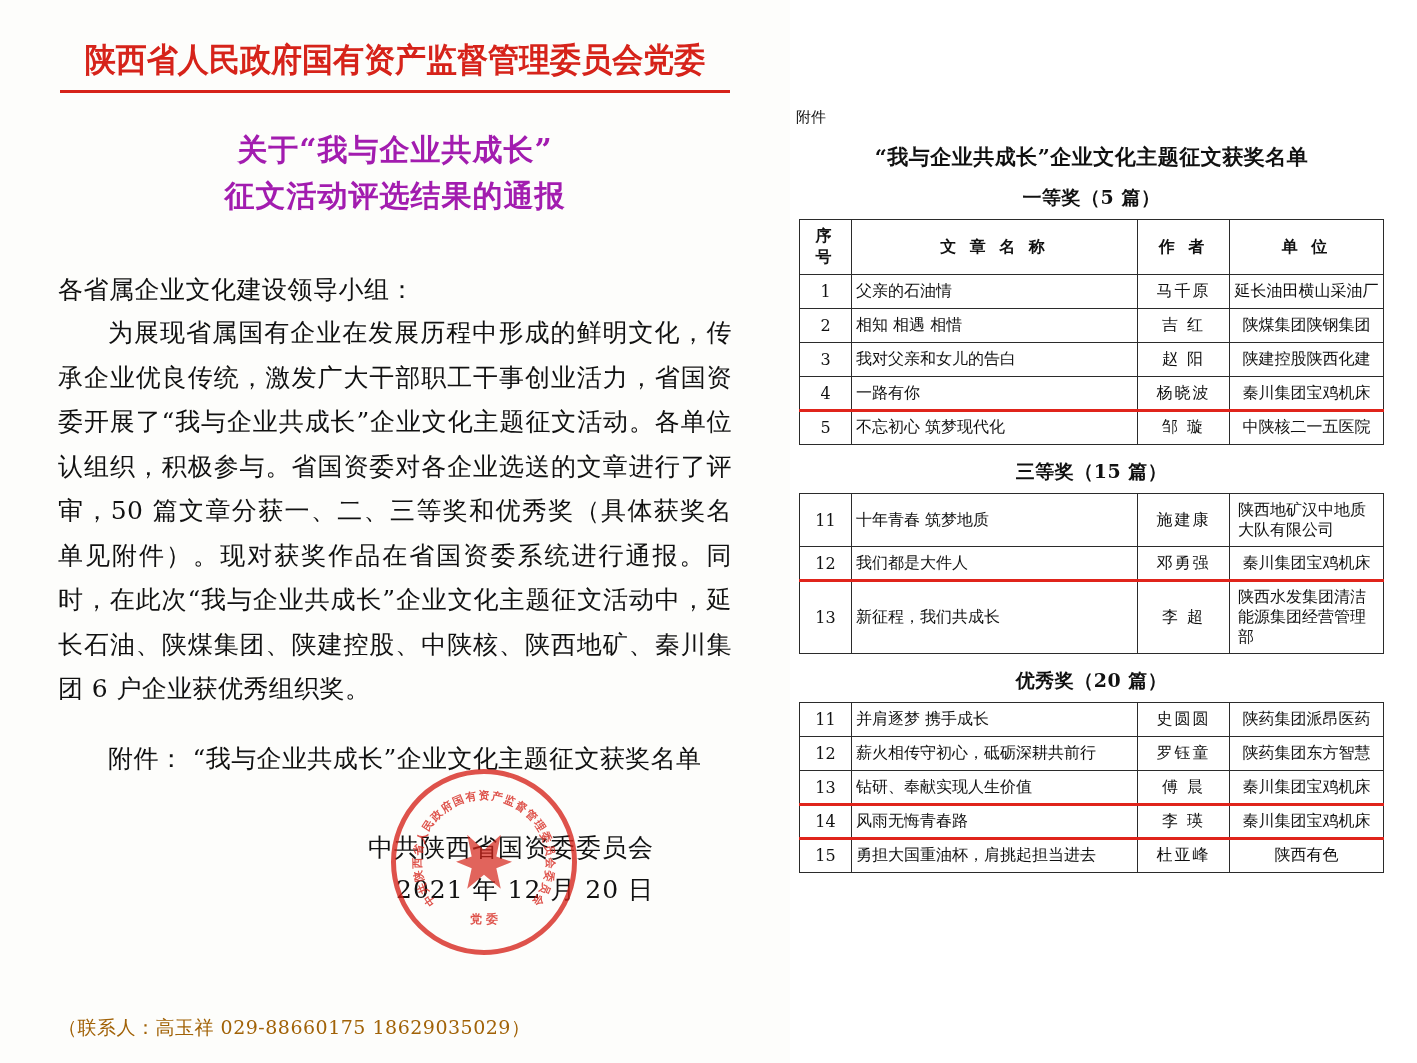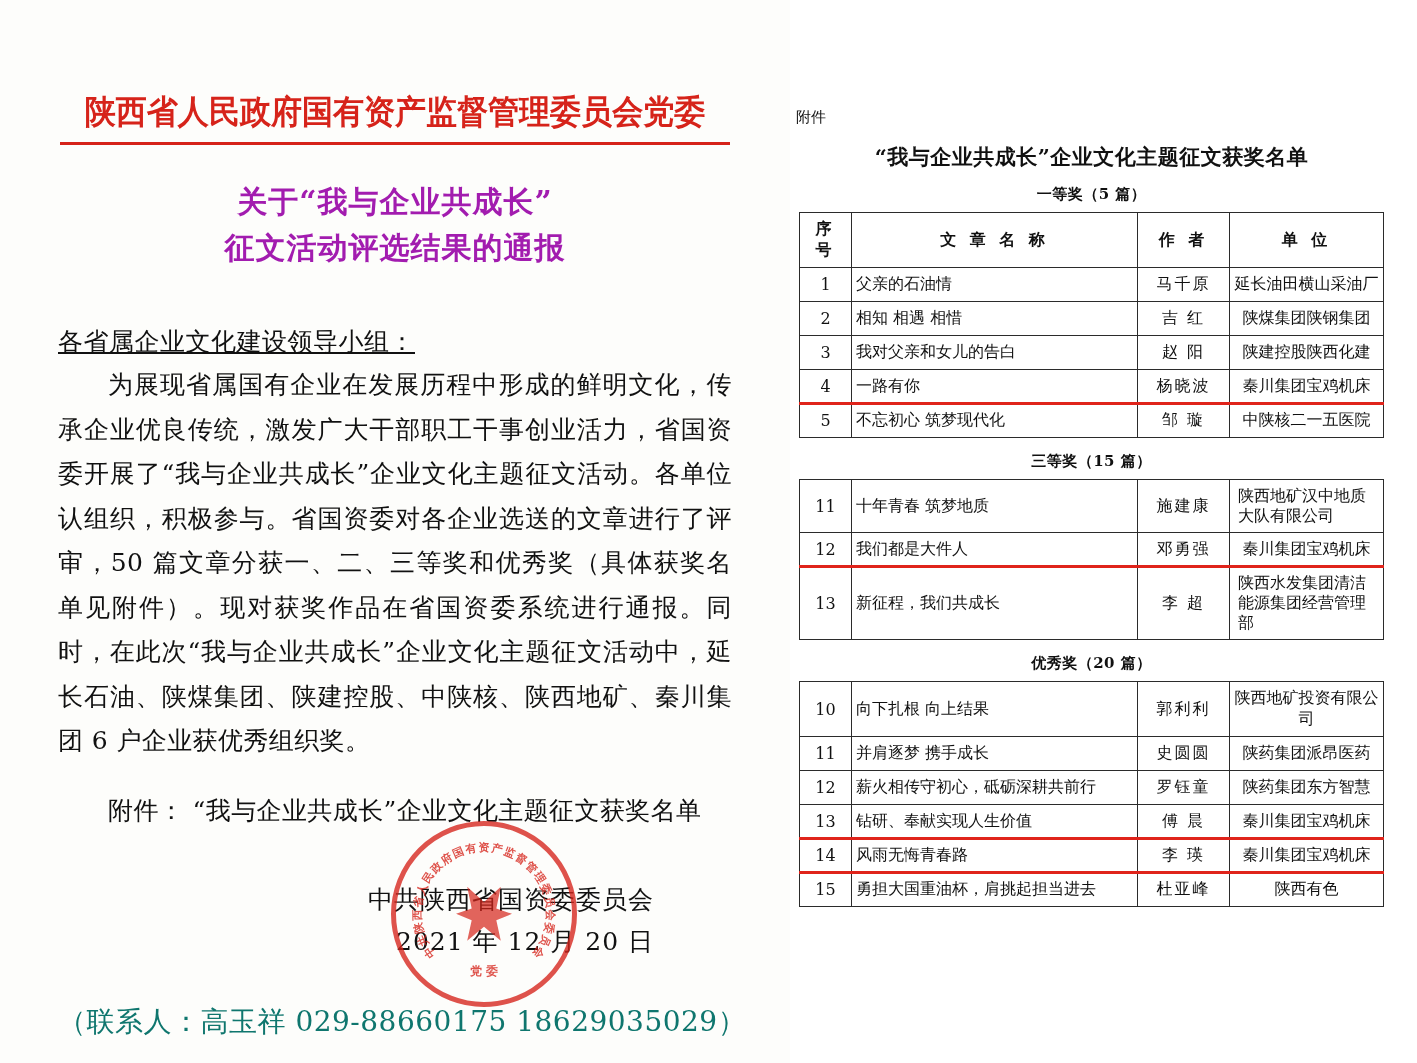--- a/index.html
+++ b/index.html
@@ -21,21 +21,21 @@
   .left-doc {
     position: relative;
     width: 790px; height: 1063px;
     background: #fdfdfb;
     padding: 0;
     overflow: hidden;
   }
   .left-inner {
     position: relative;
     width: 100%; height: 100%;
-    padding: 92px 58px 0 58px;
+    padding: 40px 58px 0 58px;
   }
   .org-title {
     color: #d6231a;
     font-weight: bold;
     font-size: 33px;
     letter-spacing: 0px;
     text-align: center;
     white-space: nowrap;
     line-height: 1.2;
     font-family: "DejaVu Serif", "Liberation Serif", serif;
@@ -55,21 +55,20 @@
     line-height: 1.55;
     color: #a21caf;
     letter-spacing: 1px;
   }
   .salutation {
     margin-top: 48px;
     font-size: 25px;
     line-height: 1.75;
     color: #111;
     letter-spacing: 0.5px;
-    text-decoration: underline;
   }
   .body-para {
     font-size: 25px;
     line-height: 1.78;
     color: #111;
     text-align: justify;
     text-indent: 2em;
     letter-spacing: 0.4px;
   }
   .attach-line {
@@ -129,22 +128,22 @@
     left: 0; bottom: 22px;
     width: 100%;
     text-align: center;
     color: #d6231a;
     font-size: 12px;
     font-weight: bold;
   }
   .contact-line {
     position: absolute;
     left: 58px; bottom: 22px;
-    font-size: 28px;
-    color: #0f766e;
+    font-size: 19px;
+    color: #a16207;
     letter-spacing: 0.5px;
   }
 
   
   .right-doc {
     position: relative;
     width: 627px; height: 1063px;
     background: #ffffff;
     padding: 0;
     overflow: hidden;
@@ -165,21 +164,21 @@
   .att-title {
     text-align: center;
     font-size: 21px;
     font-weight: bold;
     color: #111;
     margin-top: 16px;
     letter-spacing: 0.5px;
   }
   .award-head {
     text-align: center;
-    font-size: 15px;
+    font-size: 19px;
     font-weight: bold;
     color: #111;
     margin: 14px 0 8px 0;
     letter-spacing: 0.5px;
   }
   table.awards {
     border-collapse: collapse;
     width: 584px;
     margin: 0 auto;
     table-layout: fixed;
@@ -339,26 +338,20 @@
                 <td class="c-title">新征程，我们共成长</td>
                 <td class="c-author">李  超</td>
                 <td class="c-unit">陕西水发集团清洁能源集团经营管理部</td>
               </tr>
             </tbody>
           </table>
           <div class="award-head">优秀奖（20 篇）</div>
           <table class="awards">
             <tbody>
               <tr>
-                <td class="c-no">10</td>
-                <td class="c-title">向下扎根   向上结果</td>
-                <td class="c-author">郭利利</td>
-                <td class="c-unit">陕西地矿投资有限公司</td>
-              </tr>
-              <tr>
                 <td class="c-no">11</td>
                 <td class="c-title">并肩逐梦  携手成长</td>
                 <td class="c-author">史圆圆</td>
                 <td class="c-unit">陕药集团派昂医药</td>
               </tr>
               <tr>
                 <td class="c-no">12</td>
                 <td class="c-title">薪火相传守初心，砥砺深耕共前行</td>
                 <td class="c-author">罗钰童</td>
                 <td class="c-unit">陕药集团东方智慧</td>

